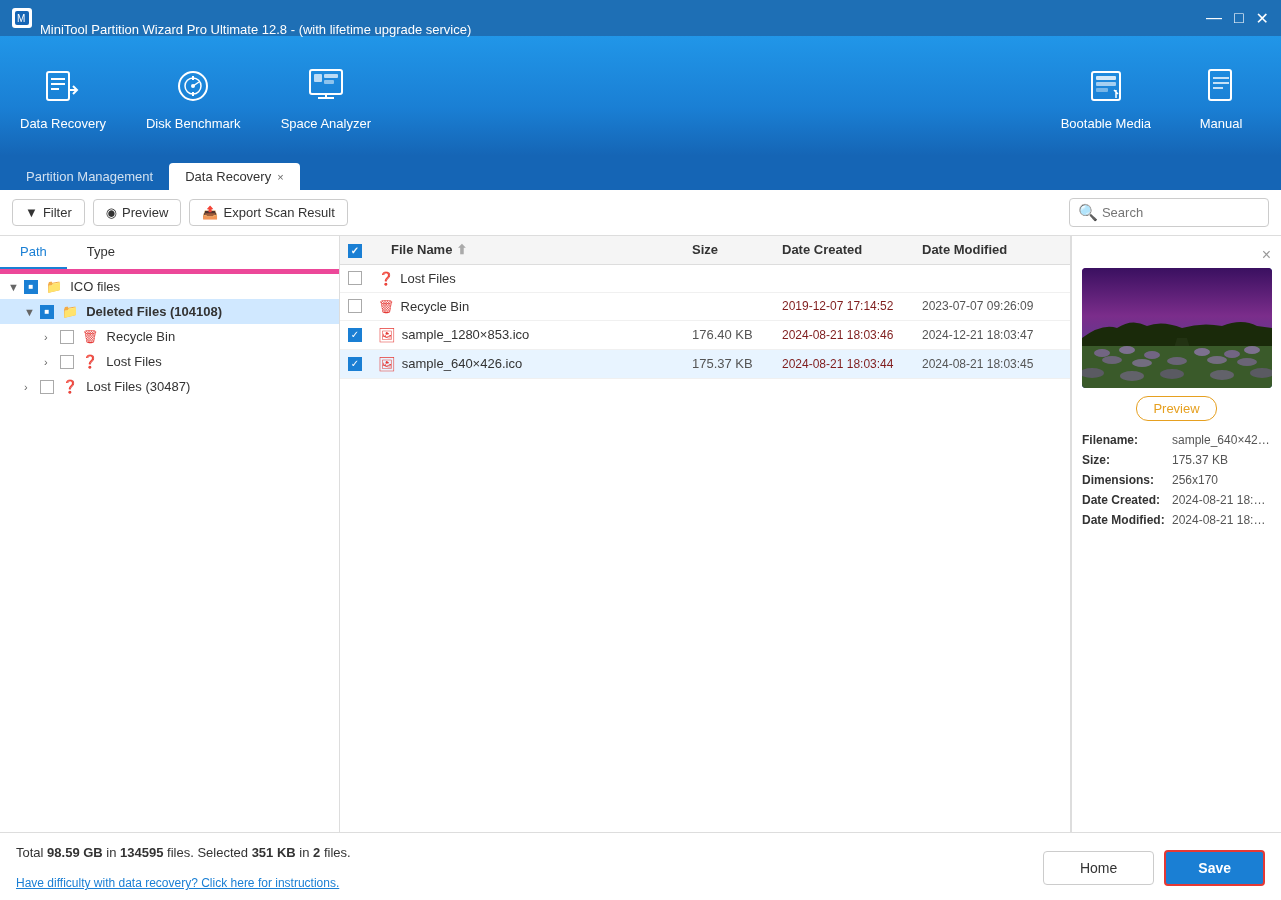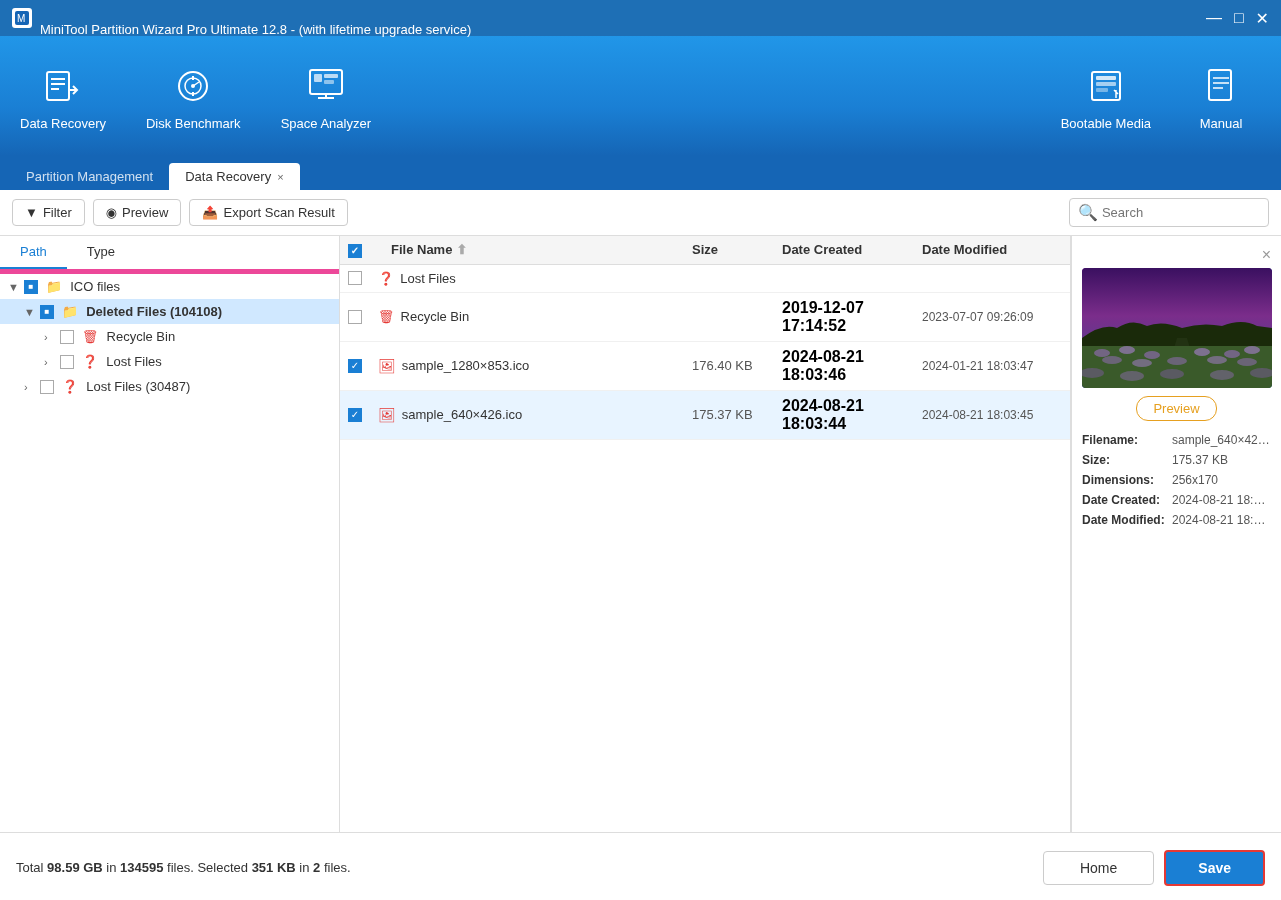--- a/index.html
+++ b/index.html
@@ -194,21 +194,21 @@
       padding: 6px 8px;
       font-size: 13px;
       color: #333;
       border-bottom: 1px solid #f0f0f0;
       cursor: pointer;
     }
     .file-row.selected { background: #e8f4ff; }
     .file-row .col-check { width: 30px; display: flex; align-items: center; }
     .file-row .col-name { flex: 1; display: flex; align-items: center; gap: 6px; }
     .file-row .col-size { width: 90px; color: #555; }
-    .file-row .col-date { width: 140px; color: #000000; font-size: 16px; font-weight: bold; }
+    .file-row .col-date { width: 140px; color: #7f1d1d; font-size: 12px; }
     .file-row .col-modified { width: 140px; color: #555; font-size: 12px; }
 
     
     .preview-panel {
       width: 210px;
       background: white;
       display: flex;
       flex-direction: column;
       align-items: center;
       padding: 10px;
@@ -522,21 +522,21 @@
         <span style="color:#e53935; font-size:14px;">🖼</span>
         <span>sample_1280×853.ico</span>
       </div>
       <div class="col-size">
         <span>176.40 KB</span>
       </div>
       <div class="col-date">
         <span>2024-08-21 18:03:46</span>
       </div>
       <div class="col-modified">
-        <span>2024-01-21 18:03:47</span>
+        <span>2024-12-21 18:03:47</span>
       </div>
     </div>
 
     <div class="file-row selected">
       <div class="col-check">
         <span class="cb checked">✓</span>
       </div>
       <div class="col-name">
         <span style="color:#e53935; font-size:14px;">🖼</span>
         <span>sample_640×426.ico</span>
@@ -624,20 +624,23 @@
       </div>
     </div>
   </div>
 </div>
 
 <div class="status-bottom">
   <div class="status-text-area">
     <div class="status-row1">
       <span>Total </span><strong>98.59 GB</strong><span> in </span><strong>134595</strong><span> files.  Selected </span><strong>351 KB</strong><span> in </span><strong>2</strong><span> files.</span>
     </div>
+    <div class="status-row2">
+      <span>Have difficulty with data recovery? Click here for instructions.</span>
+    </div>
   </div>
   <div class="bottom-buttons">
     <button class="btn-home">
       <span>Home</span>
     </button>
     <button class="btn-save">
       <span>Save</span>
     </button>
   </div>
 </div>

